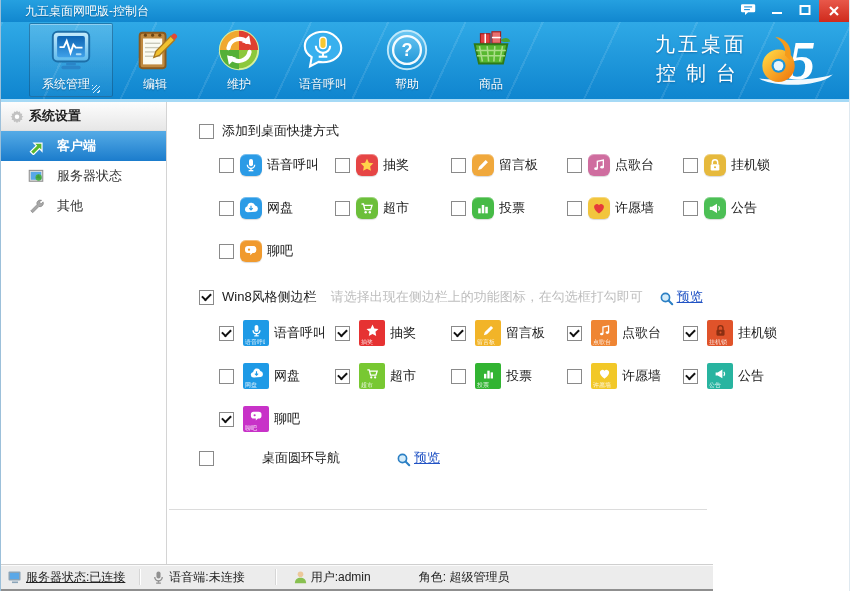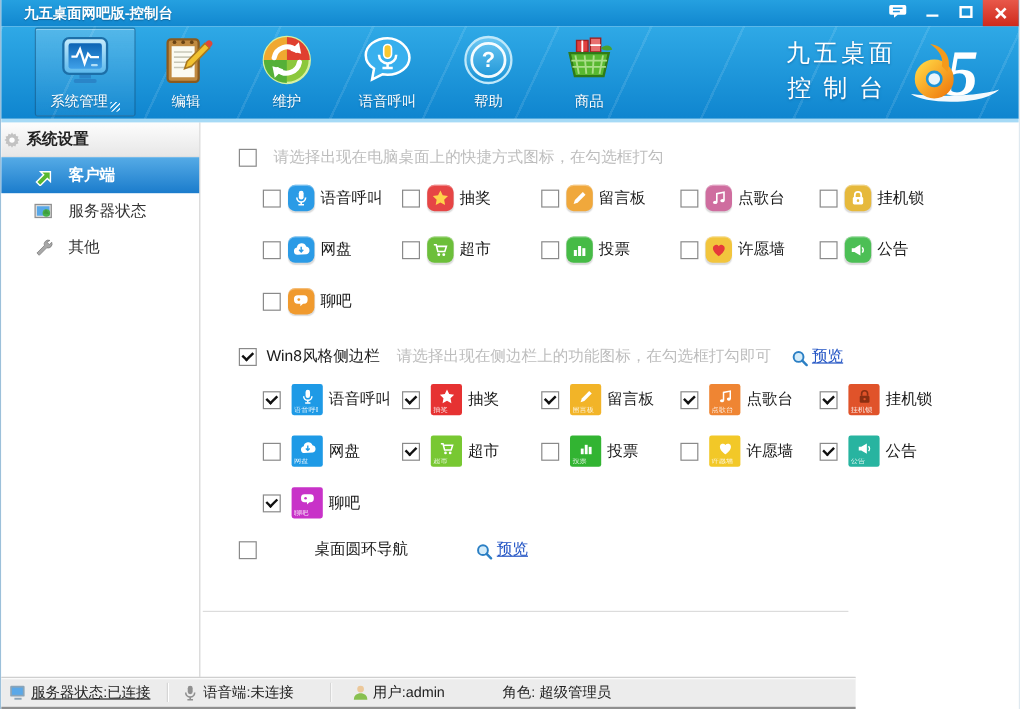--- a/index.html
+++ b/index.html
@@ -1,41 +1,41 @@
 <!DOCTYPE html>
 <html><head>
 <meta charset="utf-8">
 <style>
   html,body{margin:0;padding:0;background:#e8e8e8;font-family:"Liberation Sans","DejaVu Sans",sans-serif;}
   .window{position:relative;width:850px;height:591px;background:#fff;overflow:hidden;
           box-sizing:border-box;border-left:1px solid #9cc0da;border-right:1px solid #dfe9f0;}
   
   .titlebar{height:22px;background:linear-gradient(#25a0e0,#1187cf);display:flex;align-items:center;position:relative;}
-  .titlebar .title{color:#fff;font-size:12px;font-weight:bold;padding-left:19px;text-shadow:0 1px 1px rgba(0,60,100,.5);}
+  .titlebar .title{color:#fff;font-size:12px;font-weight:normal;padding-left:24px;text-shadow:0 1px 1px rgba(0,60,100,.5);}
   .win-controls{position:absolute;right:0;top:0;display:flex;align-items:flex-start;height:22px;}
   .wc-btn{width:28px;height:20px;display:flex;align-items:center;justify-content:center;cursor:pointer;}
   .wc-btn svg{display:block;}
   .wc-close{width:30px;height:22px;background:linear-gradient(#e8584a,#cf2a1c);}
   
   .toolbar{height:80px;background:linear-gradient(#2fa9e6,#0f85cf);position:relative;display:flex;align-items:flex-start;padding-left:28px;border-bottom:3px solid #a6daf6;box-sizing:border-box;}
   .toolbar::before{content:"";position:absolute;inset:0;background:repeating-linear-gradient(115deg,rgba(255,255,255,.10) 0 2px,rgba(255,255,255,0) 2px 70px);pointer-events:none;}
   .tb-btn{width:84px;height:74px;margin-top:1px;display:flex;flex-direction:column;align-items:center;justify-content:flex-start;cursor:pointer;position:relative;border:1px solid transparent;border-radius:2px;box-sizing:border-box;}
   .tb-btn.selected{background:linear-gradient(rgba(255,255,255,.18),rgba(255,255,255,.03));border:1px solid rgba(15,80,125,.55);box-shadow:inset 0 1px 0 rgba(255,255,255,.35);}
   .tb-ico{width:46px;height:46px;margin-top:3px;}
   .tb-label{color:#fff;font-size:12px;margin-top:3px;text-shadow:0 1px 1px rgba(0,60,100,.5);display:flex;align-items:flex-end;}
   .grip{display:inline-block;width:8px;height:8px;margin-left:2px;background:repeating-linear-gradient(135deg,rgba(230,245,255,.9) 0 1px,transparent 1px 3px);}
   .brand{margin-left:auto;display:flex;align-items:center;padding-right:10px;margin-top:6px;}
   .brand-text{text-align:center;color:#fff;text-shadow:0 1px 2px rgba(0,60,110,.45);}
   .brand-line1{font-size:20px;letter-spacing:3px;}
   .brand-line2{font-size:20px;letter-spacing:10px;margin-top:2px;}
   .brand-logo{width:88px;height:62px;margin-left:4px;}
   
   .main{display:flex;height:463px;}
   .sidebar{width:166px;flex:none;border-right:1px solid #d4d4d4;box-sizing:border-box;background:#fff;}
-  .sb-header{height:28px;display:flex;align-items:center;background:linear-gradient(#fdfdfd,#e7e7e7);border-bottom:1px solid #e0e0e0;}
+  .sb-header{height:28px;display:flex;align-items:center;background:linear-gradient(#fdfdfd,#e7e7e7);border-bottom:1px solid #e0e0e0;padding-left:7px;}
   .sb-header-label{font-size:13px;font-weight:bold;color:#222;margin-left:3px;}
   .sb-item{height:30px;display:flex;align-items:center;cursor:pointer;padding-left:26px;}
   .sb-item .sb-label{font-size:13px;color:#333;margin-left:12px;}
   .sb-item.selected{background:linear-gradient(#55abe6,#1b7ccc);}
   .sb-item.selected .sb-label{color:#fff;font-weight:bold;}
   .sb-ico{width:18px;height:18px;flex:none;}
   .content{flex:1;padding:20px 0 0 32px;position:relative;box-sizing:border-box;}
   .section-head{display:flex;align-items:center;margin-bottom:14px;}
   .sec-title{font-size:13px;color:#1a1a1a;margin-left:8px;white-space:nowrap;}
   .hint{font-size:13px;color:#bdbdbd;margin-left:14px;white-space:nowrap;}
@@ -351,21 +351,21 @@
             <use href="#s-tools"></use>
           </svg>
         <span class="sb-label">其他</span>
       </div>
     </div>
 
     <div class="content">
 
       <div class="section-head">
         <span class="cb"></span>
-        <span class="hint">请选择出现在电脑桌面上的快捷方式图标，在勾选框打勾</span>
+        <span class="sec-title">添加到桌面快捷方式</span>
       </div>
 
       <div class="icon-row">
         <div class="cell">
           <span class="cb"></span>
           <span class="app-icon round" style="background: rgb(43, 155, 230); color: rgb(255, 255, 255); --bg: #2b9be6;">
               <svg viewBox="0 0 24 24">
                 <use href="#i-mic"></use>
               </svg>
             </span>

